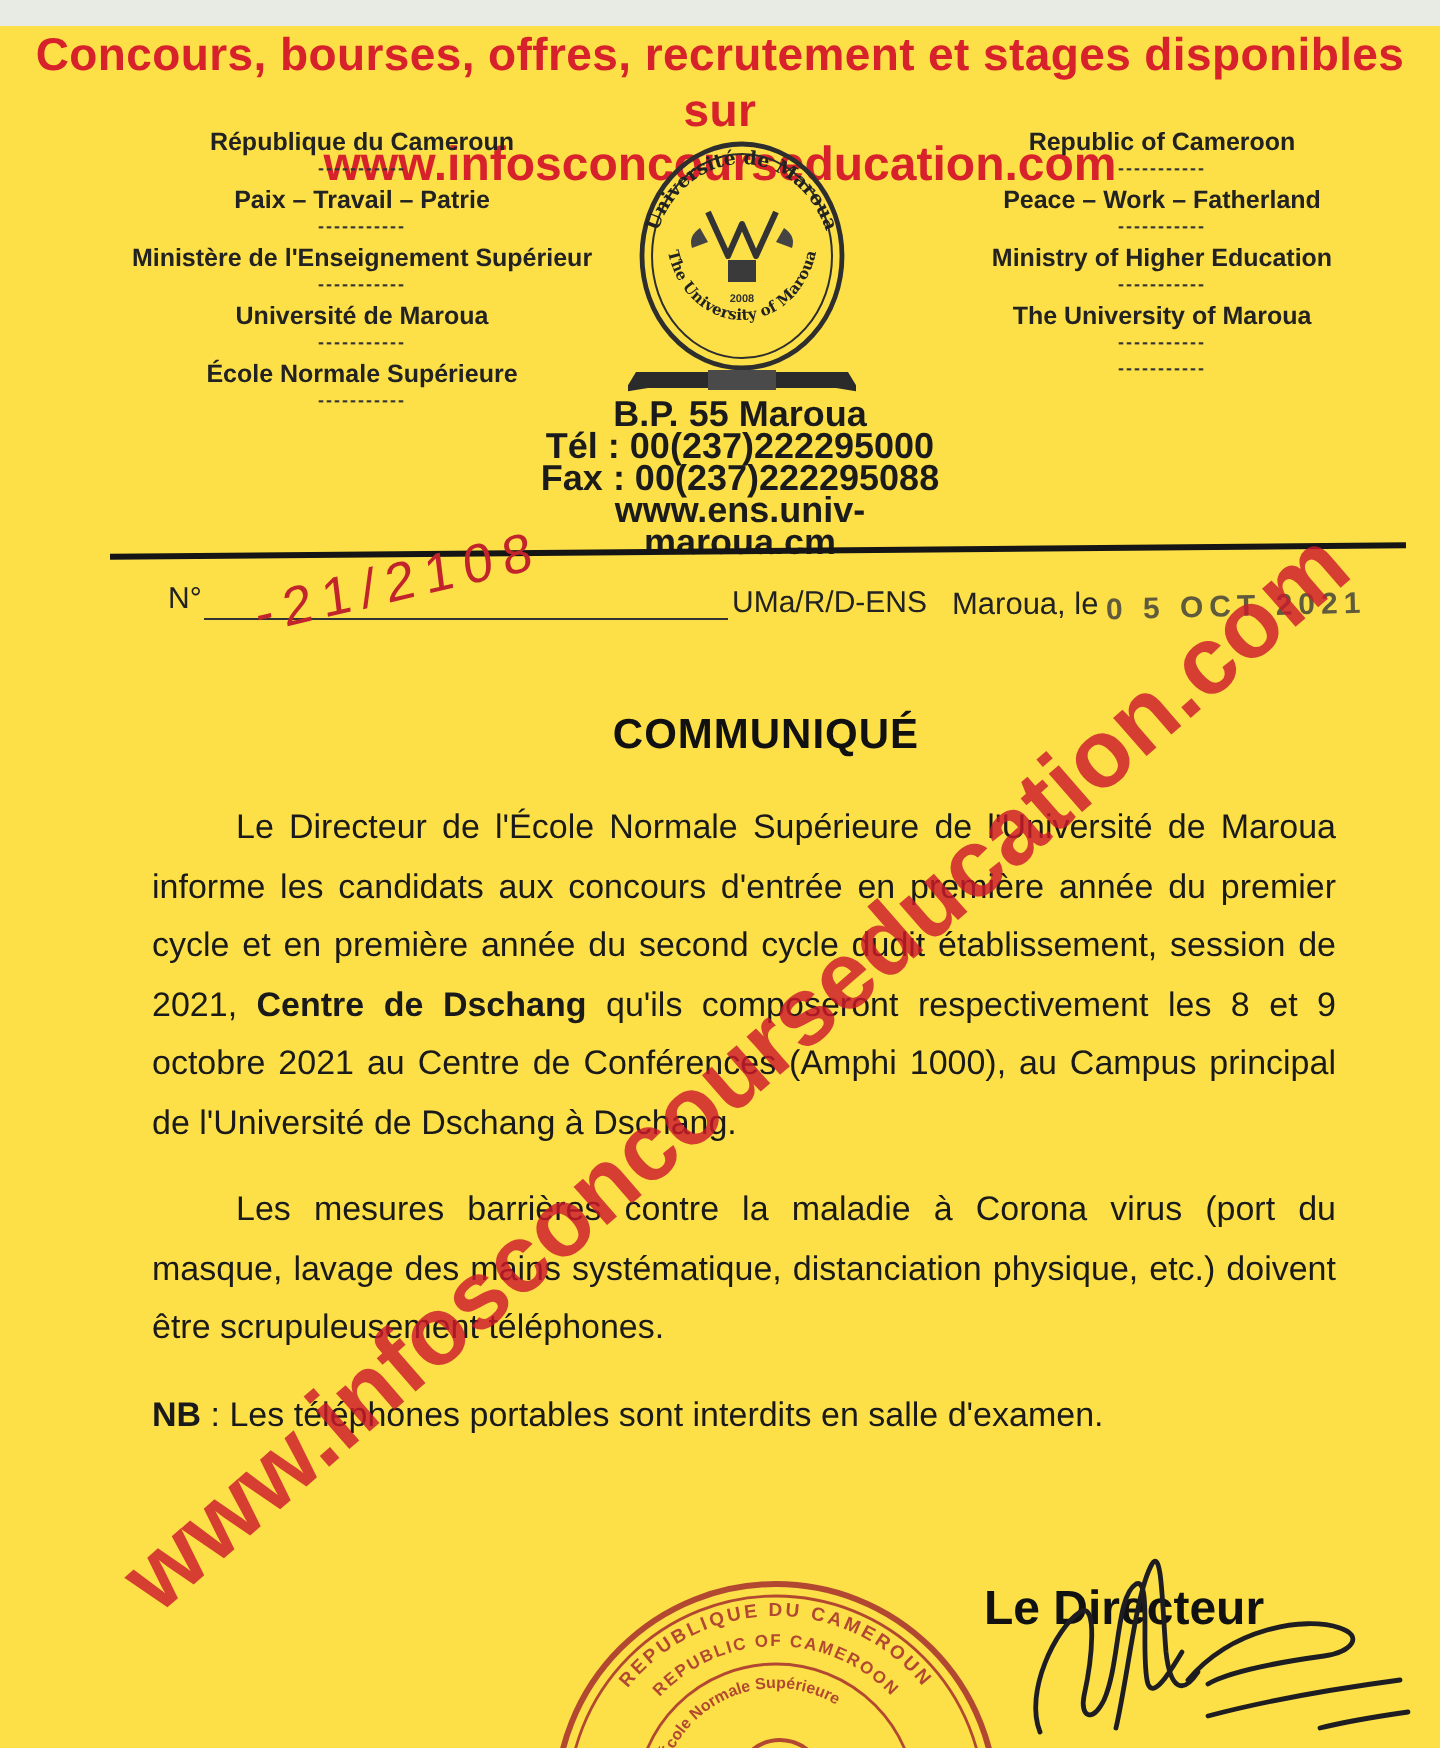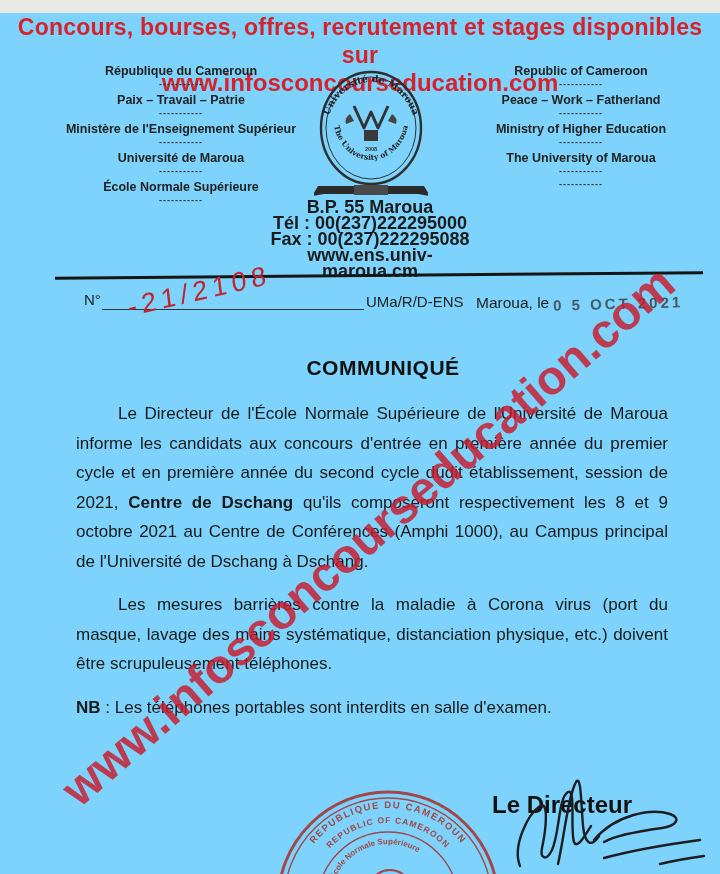--- a/index.html
+++ b/index.html
@@ -1,18 +1,18 @@
 <!DOCTYPE html>
 <html><head>
 <meta charset="utf-8">
 <style>
   html,body{margin:0;padding:0;background:#e9e9e6;}
   .page{
     position:relative; width:720px; height:874px; overflow:hidden;
-    background:#7dd3fc; font-family:"Liberation Sans", sans-serif; color:#1c1c1c;
+    background:#fde047; font-family:"Liberation Sans", sans-serif; color:#1c1c1c;
   }
   .top-strip{position:absolute;left:0;top:0;width:720px;height:13px;background:#e7ebe4;}
   
   .banner{position:absolute;left:0;top:13px;width:720px;text-align:center;color:#d7222b;font-weight:bold;}
   .banner .l1{font-size:23px;line-height:28px;letter-spacing:0.2px;}
   .banner .l2{font-size:24px;line-height:27px;}
   
   .lh-col{position:absolute;top:64px;text-align:center;font-weight:bold;font-size:12.5px;color:#222;}
   .lh-left{left:52px;width:258px;}
   .lh-right{left:450px;width:262px;}

